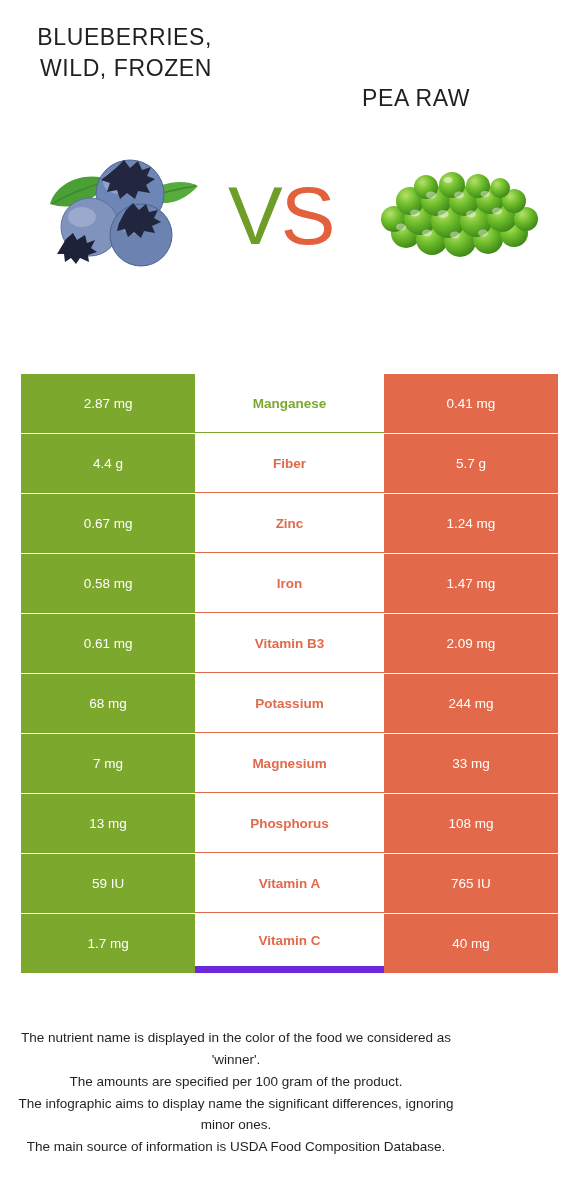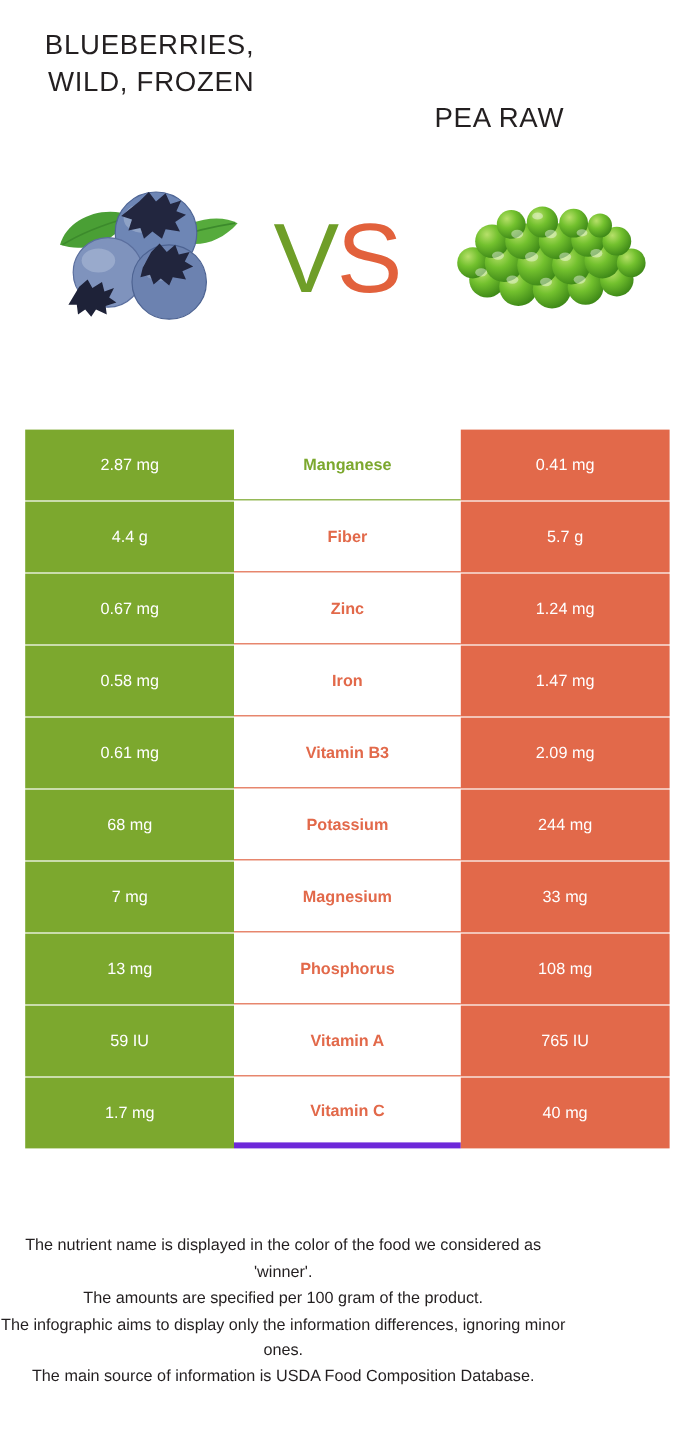--- a/index.html
+++ b/index.html
@@ -71,21 +71,21 @@
     letter-spacing: -2px;
     font-family: "Liberation Sans", sans-serif;
   }
   .vs .v { color: #6f9e28; }
   .vs .s { color: #e2613c; }
 
   
   .table {
     position: absolute;
     left: 21px;
-    top: 358px;
+    top: 374px;
     width: 537px;
   }
   .row {
     display: flex;
     height: 59px;
     margin-bottom: 1px;
     align-items: stretch;
   }
   .cell {
     display: flex;
@@ -111,21 +111,21 @@
     width: 179px;
     background: #e2694a;
     color: #ffffff;
     font-size: 13.5px;
     font-weight: 500;
   }
   .row.win-left  .cell-mid { color: #7ca82e; border-bottom-color: #7ca82e; }
   .row.win-right .cell-mid { color: #e2694a; border-bottom-color: #e2694a; }
   .row:last-child .cell-mid { border-bottom-color: transparent; }
   .row:last-child.win-left  .cell-mid { border-bottom: 1px solid #7ca82e; }
-  .row:last-child.win-right .cell-mid { border-bottom: 5px solid #6d28d9; }
+  .row:last-child.win-right .cell-mid { border-bottom: 7px solid #6d28d9; }
 
   
   .footer {
     position: absolute;
     left: 0;
     top: 1027px;
     width: 472px;
     text-align: center;
     font-size: 13.5px;
     line-height: 1.62;
@@ -272,15 +272,15 @@
     <div class="row win-right">
       <div class="cell cell-left">1.7 mg</div>
       <div class="cell cell-mid">Vitamin C</div>
       <div class="cell cell-right">40 mg</div>
     </div>
   </div>
 
 <div class="footer" id="footer-note">
     <div>The nutrient name is displayed in the color of the food we considered as 'winner'.</div>
     <div>The amounts are specified per 100 gram of the product.</div>
-    <div>The infographic aims to display only the information differences, ignoring minor ones.</div>
+    <div>The infographic aims to display name the significant differences, ignoring minor ones.</div>
     <div>The main source of information is USDA Food Composition Database.</div>
   </div>
 
 </body></html>

